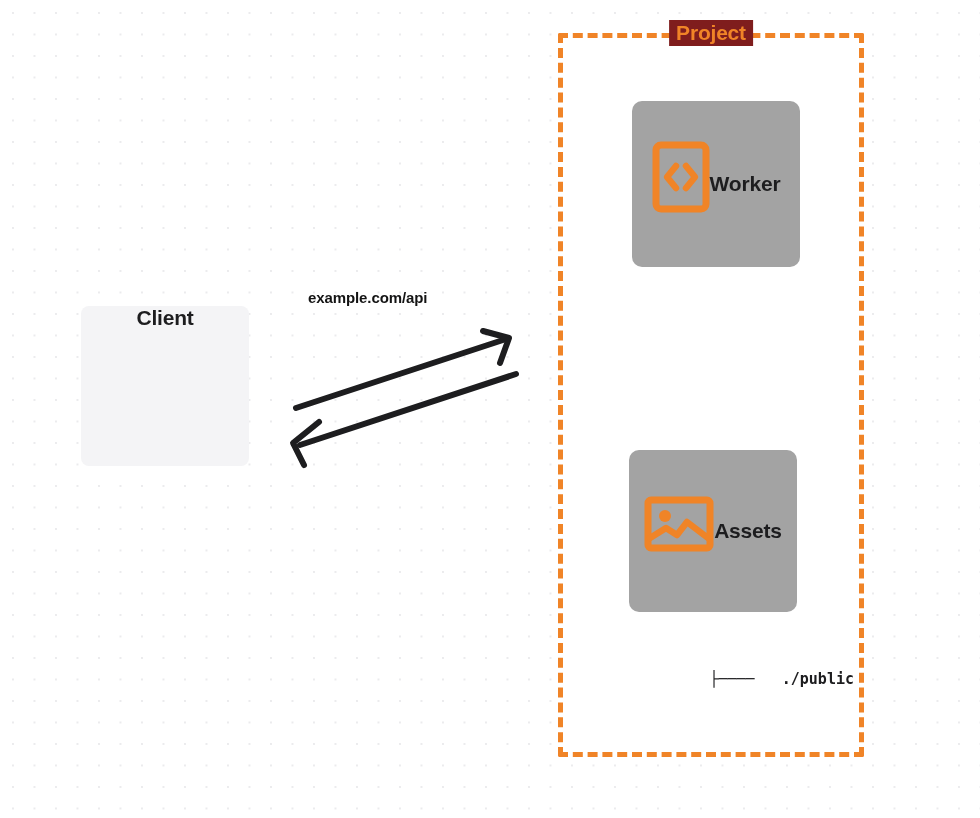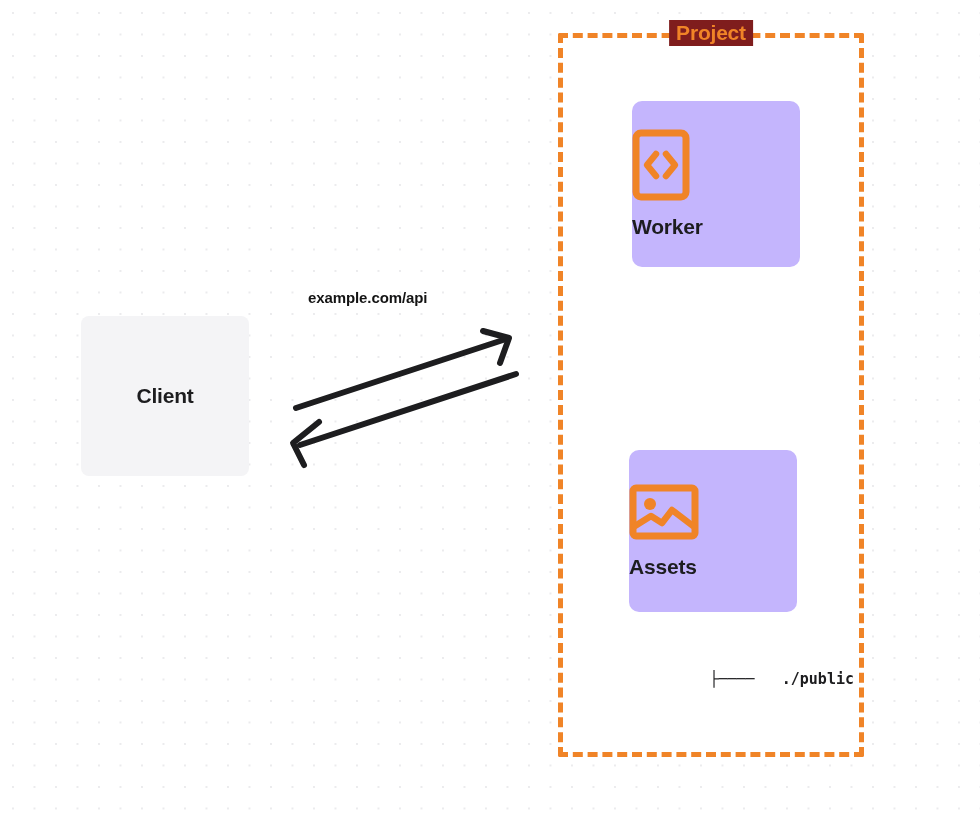--- a/index.html
+++ b/index.html
@@ -23,27 +23,27 @@
     background-image: radial-gradient(circle at 1.1px 1.1px, #ebebed 1.1px, transparent 1.2px);
     background-size: 21.5px 21.5px;
     background-position: 12px 12px;
     overflow: hidden;
   }
 
   
   #client-node {
     position: absolute;
     left: 81px;
-    top: 316px;
+    top: 306px;
     width: 168px;
     height: 160px;
     background: #f4f4f6;
     border-radius: 8px;
     display: flex;
-    align-items: center;
+    align-items: flex-start;
     justify-content: center;
   }
   #client-node .node-label {
     font-size: 21px;
     font-weight: bold;
     color: #1d1d1f;
     letter-spacing: -0.2px;
   }
 
   
@@ -96,25 +96,25 @@
     font-weight: bold;
     color: #f08427;
     letter-spacing: -0.2px;
     white-space: nowrap;
     line-height: 26px;
   }
 
   
   .service-card {
     position: absolute;
-    background: #c4b5fd;
+    background: #a3a3a3;
     border-radius: 10px;
     display: flex;
-    flex-direction: column;
-    align-items: flex-start;
+    flex-direction: row;
+    align-items: center;
     justify-content: center;
   }
   #worker-card {
     left: 74px;
     top: 68px;
     width: 168px;
     height: 166px;
   }
   #assets-card {
     left: 71px;

